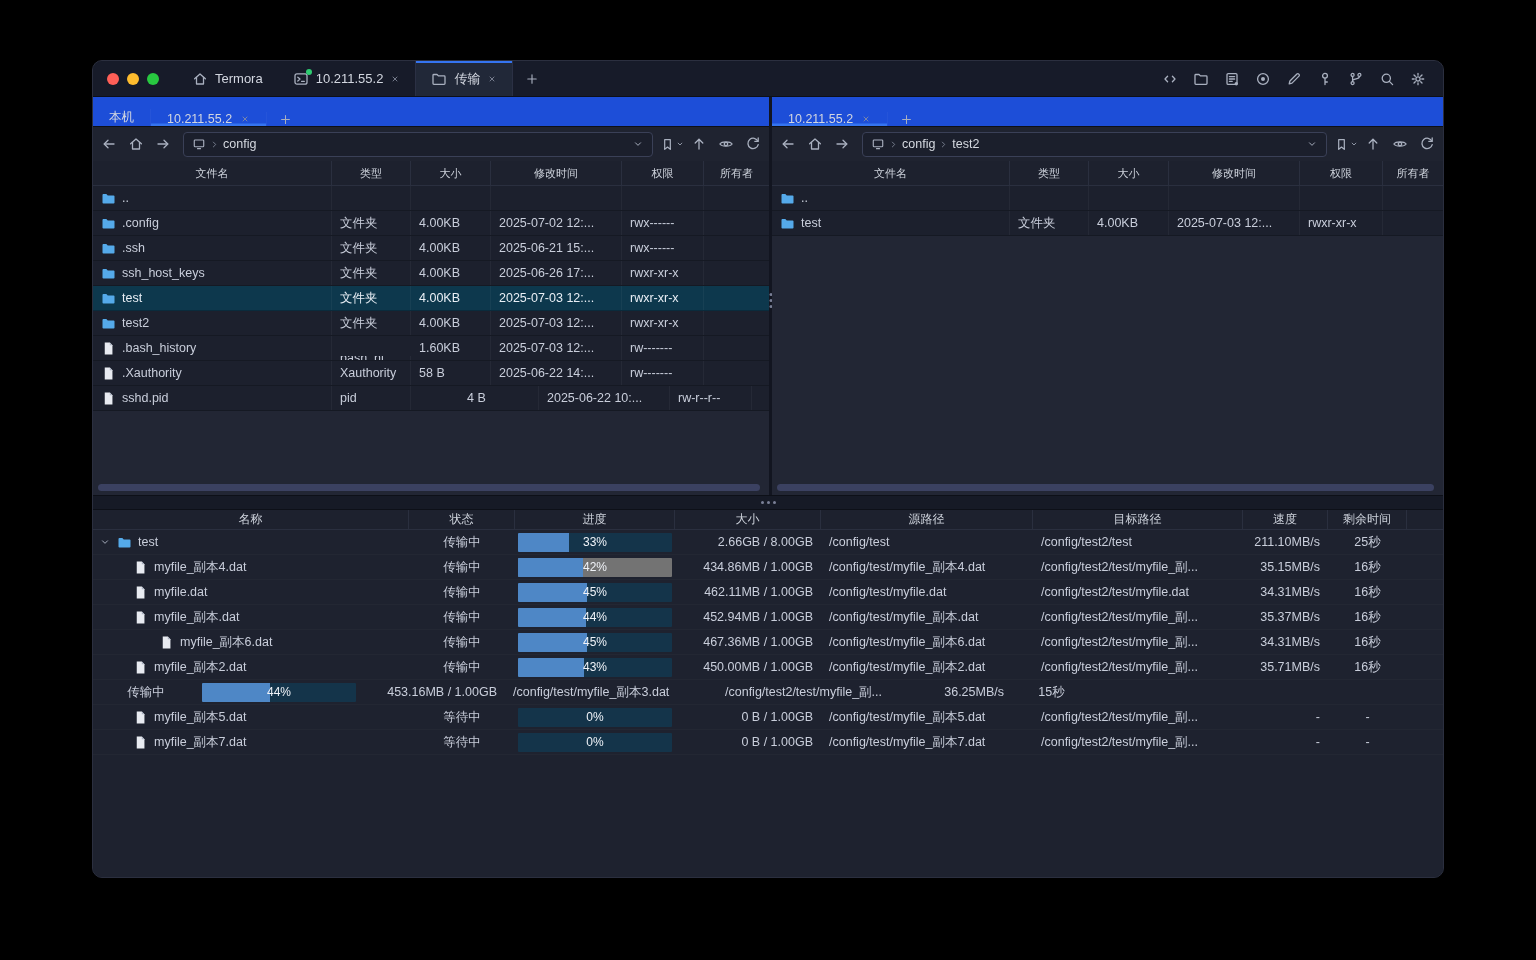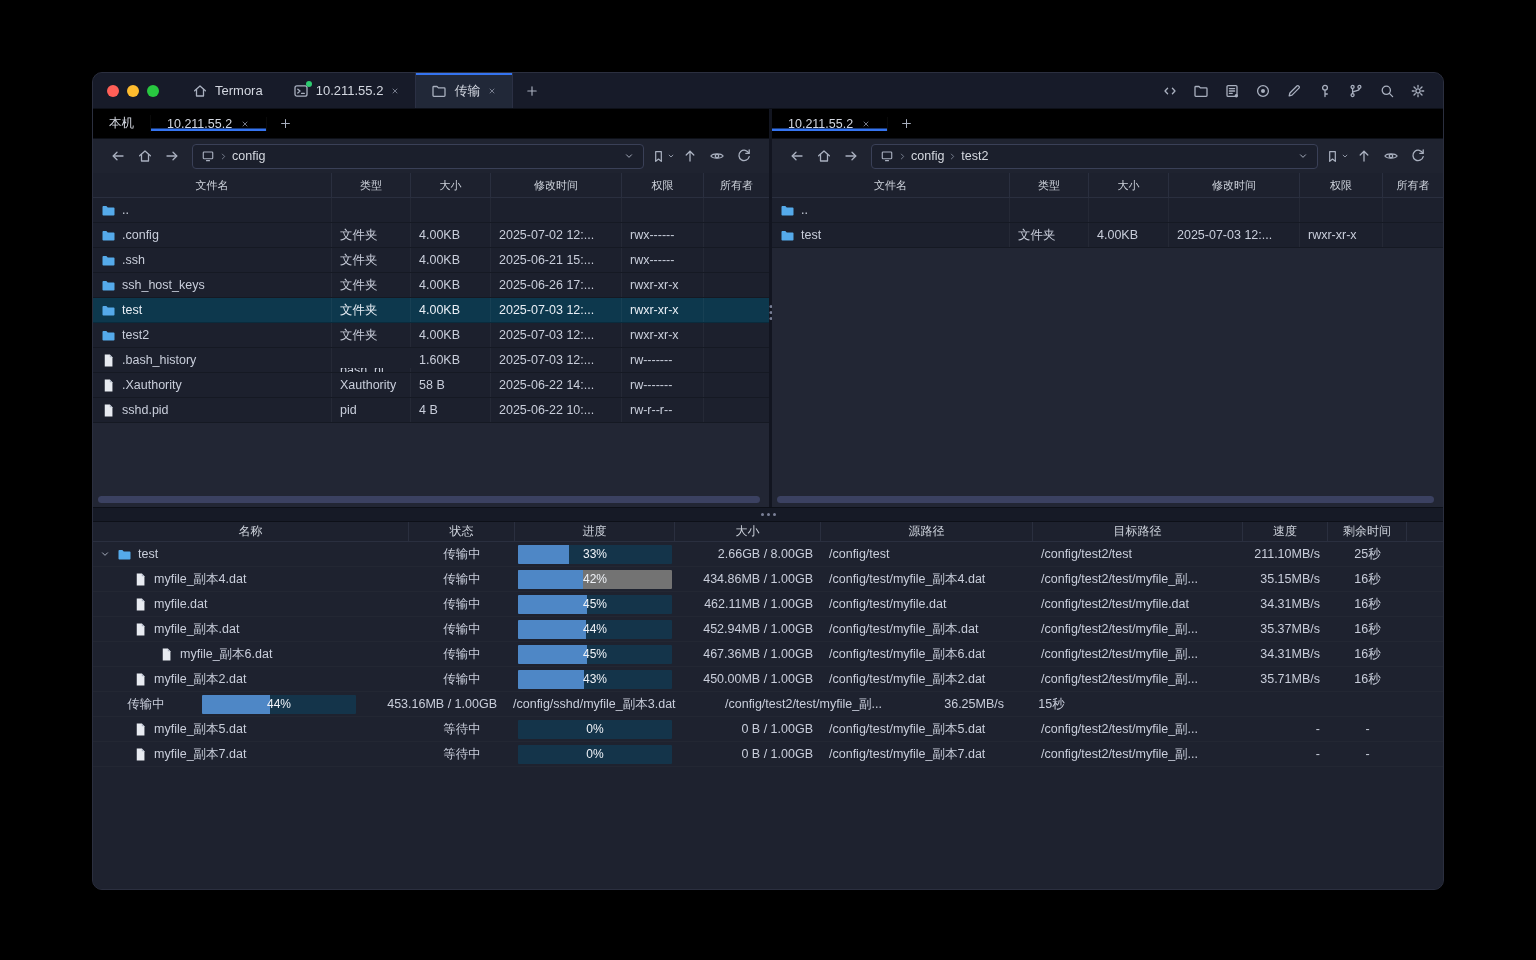--- a/index.html
+++ b/index.html
@@ -1,18 +1,18 @@
 <!DOCTYPE html>
 <html><head>
 <meta charset="utf-8">
 <style>
   html,body{margin:0;padding:0;background:#000;width:1536px;height:960px;overflow:hidden;
     font-family:"Liberation Sans","DejaVu Sans",sans-serif;}
   *{box-sizing:border-box}
-  .window{position:absolute;left:92px;top:72px;width:1352px;height:818px;background:#1f2330;
+  .window{position:absolute;left:92px;top:60px;width:1352px;height:818px;background:#1f2330;
     border-radius:10px;overflow:hidden;border:1px solid #2b2f3f;box-shadow:0 30px 80px rgba(0,0,0,.7);
     display:flex;flex-direction:column}
   .icon{display:inline-flex;align-items:center;justify-content:center;color:#a9b0bf;position:relative;flex:0 0 auto}
   
   .titlebar{flex:0 0 36px;background:#171b29;display:flex;align-items:stretch;border-bottom:1px solid #0d1018}
   .traffic{display:flex;align-items:center;gap:8px;padding:0 18px 0 14px}
   .light{width:12px;height:12px;border-radius:50%}
   .tb-tab{display:flex;align-items:center;gap:7px;padding:0 15px;font-size:13px;color:#d3d7e0;position:relative}
   .tb-tab.active{background:#212838;box-shadow:inset 0 2px 0 #3574f0;border-left:1px solid #2b3044;border-right:1px solid #2b3044}
   .status-dot{position:absolute;top:-2px;right:-3px;width:6px;height:6px;border-radius:50%;background:#2ecc71}
@@ -20,25 +20,25 @@
   .tb-icons{margin-left:auto;display:flex;align-items:center;gap:7px;padding-right:13px}
   .tb-iconbtn{width:24px;height:24px;display:flex;align-items:center;justify-content:center;border-radius:4px}
   
   .panes{flex:0 0 398px;display:flex;align-items:stretch;background:#222634;min-height:0}
   .pane{display:flex;flex-direction:column;min-width:0}
   .pane-left{flex:0 0 676px}
   .pane-right{flex:1}
   .vsplit{flex:0 0 3px;background:#121520;position:relative}
   .grip-v{position:absolute;left:50%;top:196px;transform:translateX(-50%);display:flex;flex-direction:column;gap:3px}
   .gdot{width:3px;height:3px;border-radius:50%;background:#7a8097}
-  .ptabs{flex:0 0 30px;background:#000000;display:flex;align-items:center;border-bottom:1px solid #0d1018}
+  .ptabs{flex:0 0 30px;background:#1d4ed8;display:flex;align-items:flex-end;border-bottom:1px solid #0d1018}
   .ptab{display:flex;align-items:center;gap:8px;padding:0 16px;font-size:12.5px;color:#d3d7e0;position:relative;border-right:1px solid rgba(255,255,255,.04)}
   .ptab.active{box-shadow:inset 0 -2.5px 0 #3574f0}
   .ptab-plus{width:36px;display:flex;align-items:center;justify-content:center;color:#9aa0b0}
-  .toolbar{flex:0 0 34px;display:flex;align-items:center;padding:0 12px;background:#1f2330;gap:1px}
+  .toolbar{flex:0 0 34px;display:flex;align-items:center;padding:0 3px;background:#1f2330;gap:1px}
   .tool-btn{width:26px;height:26px;display:flex;align-items:center;justify-content:center;border-radius:4px}
   .crumbbox{flex:1;height:25px;margin:0 6px;background:#1b1f2c;border:1px solid #3a4057;border-radius:4px;
     display:flex;align-items:center;padding:0 8px;gap:3px;min-width:0;color:#d5d9e0;font-size:12.5px}
   .crumbbox .spacer{flex:1}
   .bm-group{display:flex;align-items:center}
   
   .ftable{flex:1;display:flex;flex-direction:column;min-height:0;position:relative}
   .fhead{flex:0 0 25px;display:flex;background:#1d212e;border-bottom:1px solid #2a2f3f;color:#ced3dc;font-size:11px}
   .hcell{display:flex;align-items:center;justify-content:center;border-right:1px solid #2a2f3f;overflow:hidden;white-space:nowrap}
   .hcell:last-child{border-right:none}
@@ -439,21 +439,21 @@
               <div class="fcell name" style="flex: 0 0 239px;">
                 <span class="icon">
                   <svg width="15" height="15" viewBox="0 0 16 16" fill="none" stroke="currentColor" stroke-width="1.3" stroke-linecap="round" stroke-linejoin="round">
                     <path fill="#e8ebf1" stroke="none" d="M4 1.6h5.4l2.8 2.8v10H4z"></path>
                     <path fill="#a9b1c0" stroke="none" d="M9.4 1.6l2.8 2.8H9.4z"></path>
                   </svg>
                 </span>
                 <span>sshd.pid</span>
               </div>
               <div class="fcell" style="flex: 0 0 79px;">pid</div>
-              <div class="fcell" style="flex: 0 0 80px;">4 B</div>
+              <div class="fcell" style="flex: 0 0 80px; margin-left: 48px;">4 B</div>
               <div class="fcell" style="flex: 0 0 131px;">2025-06-22 10:...</div>
               <div class="fcell" style="flex: 0 0 82px;">rw-r--r--</div>
               <div class="fcell" style="flex: 1 1 0%;"></div>
             </div>
           </div>
           <div class="hscroll"></div>
         </div>
       </div>
     <div class="vsplit">
       <div class="grip-v">
@@ -788,21 +788,21 @@
         </div>
         <div class="trow">
           <div class="tcell center" style="flex: 0 0 106px;">传输中</div>
           <div class="tcell" style="flex: 0 0 160px; padding: 0px 2px;">
             <div class="pbar" style="background: rgb(20, 52, 74);">
               <div class="pfill" style="width: 44%; background: rgb(78, 135, 198);"></div>
               <div class="plabel">44%</div>
             </div>
           </div>
           <div class="tcell right" style="flex: 0 0 146px;">453.16MB / 1.00GB</div>
-          <div class="tcell" style="flex: 0 0 212px;">/config/sshd/myfile_副本3.dat</div>
+          <div class="tcell" style="flex: 0 0 212px;">/config/test/myfile_副本3.dat</div>
           <div class="tcell" style="flex: 0 0 210px;">/config/test2/test/myfile_副...</div>
           <div class="tcell right" style="flex: 0 0 85px;">36.25MB/s</div>
           <div class="tcell center" style="flex: 0 0 79px; text-align: right;">15秒</div>
           <div class="tcell" style="flex: 1 1 0%;"></div>
         </div>
         <div class="trow">
           <div class="tcell name" style="flex: 0 0 316px;">
             <span style="width: 28px; flex: 0 0 28px;"></span>
             <span class="icon">
               <svg width="15" height="15" viewBox="0 0 16 16" fill="none" stroke="currentColor" stroke-width="1.3" stroke-linecap="round" stroke-linejoin="round">

